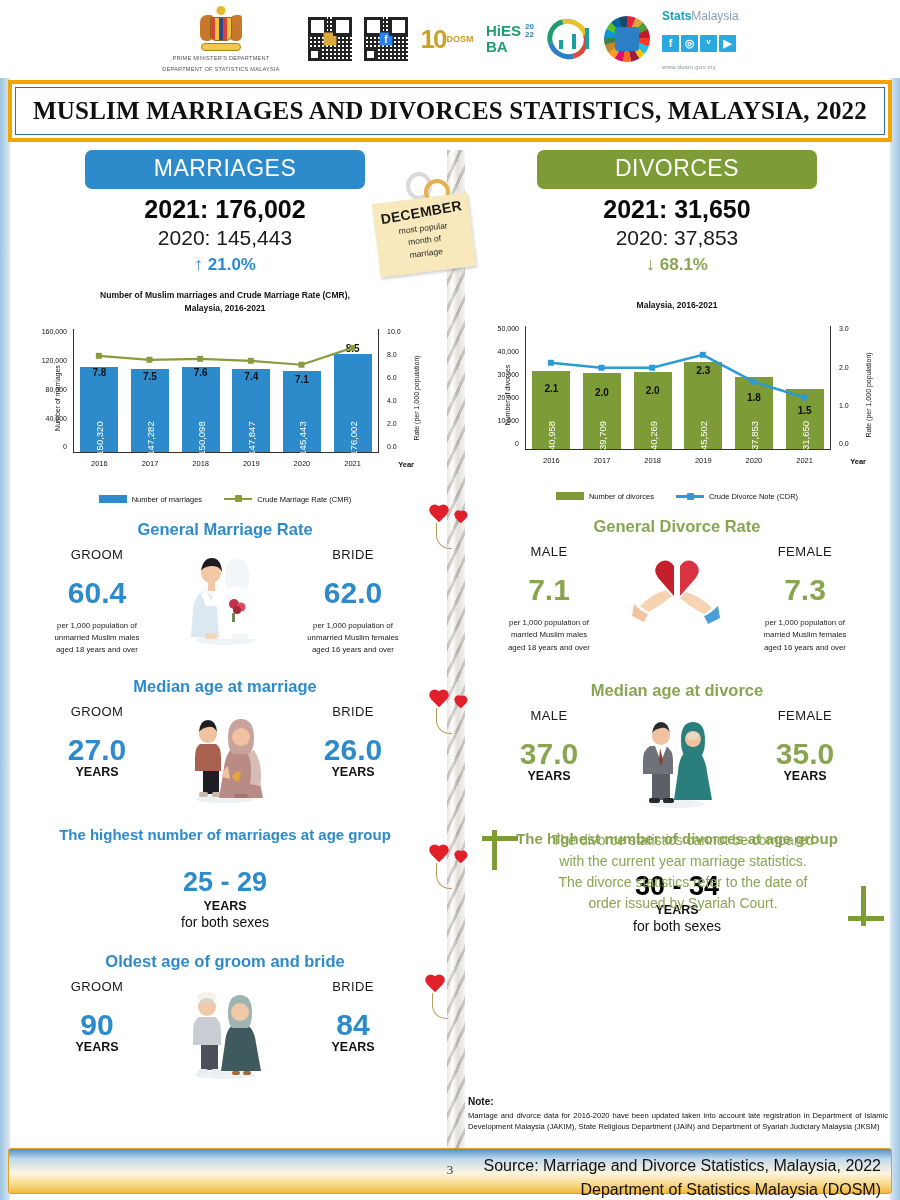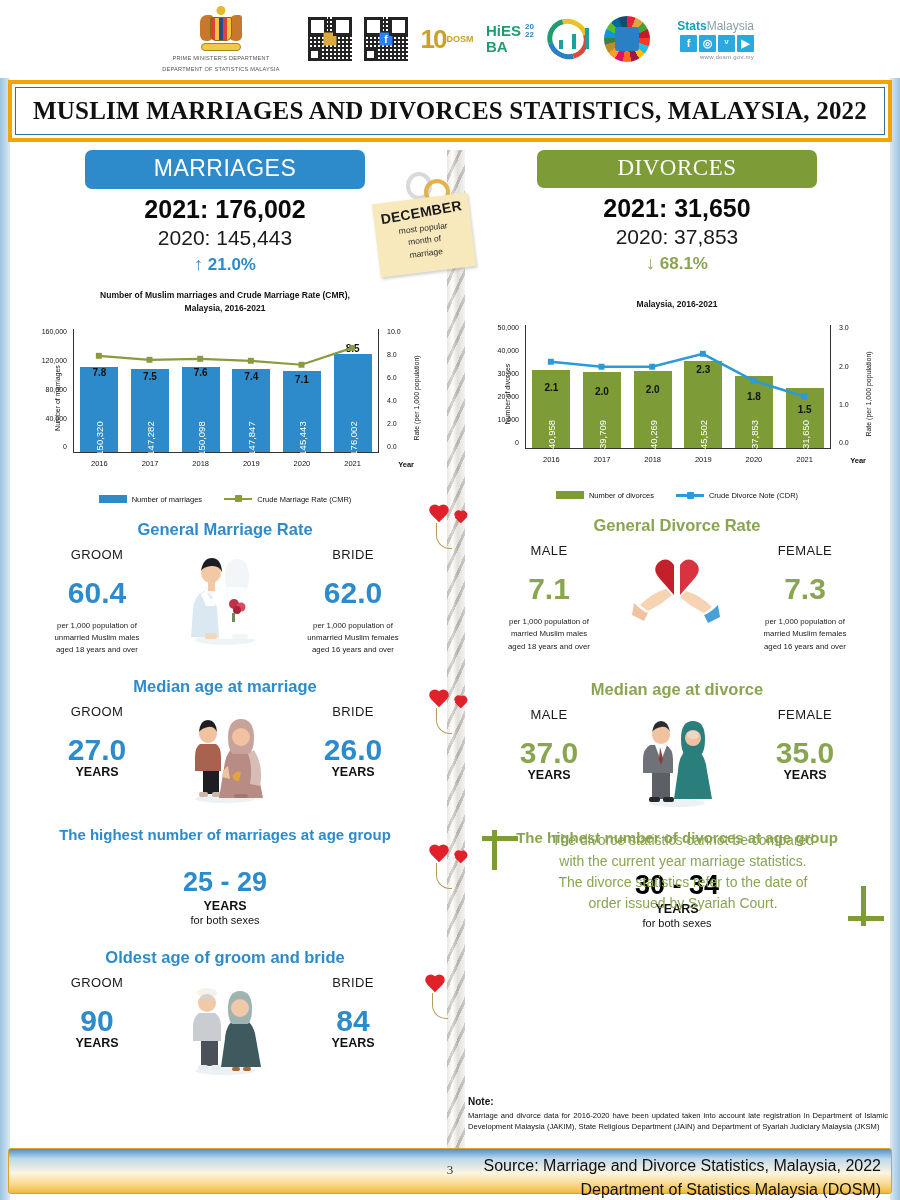--- a/index.html
+++ b/index.html
@@ -53,21 +53,21 @@
   .swoosh { width:48px;height:46px;position:relative; }
   .swoosh .ring{position:absolute;inset:3px;border-radius:50%;
         border:5px solid transparent;
         border-top-color:#e8c229;border-right-color:#d94a3d;border-bottom-color:#2b7fc4;border-left-color:#1f9c72;
         transform:rotate(30deg);}
   .swoosh .bars{position:absolute;left:12px;top:11px;display:flex;align-items:flex-end;gap:2px;height:22px;}
   .swoosh .bars i{display:block;width:4px;background:#17a2a0;}
   .sdg { width:46px;height:46px;border-radius:50%;position:relative;
          background:conic-gradient(#e5243b 0 6%,#dda63a 6% 12%,#4c9f38 12% 18%,#c5192d 18% 24%,#ff3a21 24% 30%,#26bde2 30% 36%,#fcc30b 36% 41%,#a21942 41% 47%,#fd6925 47% 53%,#dd1367 53% 59%,#fd9d24 59% 65%,#bf8b2e 65% 71%,#3f7e44 71% 76%,#0a97d9 76% 82%,#56c02b 82% 88%,#00689d 88% 94%,#19486a 94% 100%); }
   .sdg:after{content:"";position:absolute;inset:11px;background:#2b7fc4;border-radius:3px;}
-  .statsbox { width:92px; display:flex;flex-direction:column;align-items:flex-end;gap:2px;}
+  .statsbox { width:92px; display:flex;flex-direction:column;align-items:flex-start;gap:12px;}
   .statsbox .t1{font-size:12px;color:#12a0bf;font-weight:bold;}
   .statsbox .t1 span{font-weight:normal;color:#8aa0ad;}
   .social { display:flex;gap:2px; }
   .social i { width:17px;height:17px;background:#29a9e0;color:#fff;font-style:normal;
               font-size:11px;font-weight:bold;display:flex;align-items:center;justify-content:center;border-radius:1px;}
   .statsbox .url{font-size:6px;color:#7b8d99;letter-spacing:.3px;}
 
   
   .title-band { position:absolute; left:8px; top:80px; width:884px; height:62px;
                 border:4px solid #f0a500; background:#fff; padding:3px; }
@@ -84,21 +84,21 @@
      background:repeating-linear-gradient(115deg,rgba(120,115,108,.28) 0 3px, rgba(255,255,255,.45) 3px 11px);}
 
   
   .col { position:absolute; top:150px; width:430px; }
   .col.left { left:10px; }
   .col.right { left:462px; }
 
   .pill { width:280px; margin:0 auto; border-radius:7px; text-align:center;
           color:#fff; font-size:23px; padding:5px 0 7px; letter-spacing:.5px; }
   .pill.blue { background:#2e8bcb; }
-  .pill.green { background:#7d9b36;font-family:Liberation Serif, serif; }
+  .pill.green { background:#7d9b36; }
   .big-year { text-align:center; font-size:25px; font-weight:bold; color:#0a0a0a; margin-top:6px; }
   .sub-year { text-align:center; font-size:21px; color:#1a1a1a; margin-top:2px; }
   .delta { text-align:center; font-size:17px; font-weight:bold; margin-top:4px; }
   .delta.blue { color:#2e8bcb; } .delta.green { color:#8aa551; }
   .delta .arw { font-size:18px; }
 
   
   .sticky { position:absolute; left:366px; top:48px; width:96px; height:74px;
             background:#f8e9bc; transform:rotate(-7deg);
             box-shadow:1px 2px 3px rgba(0,0,0,.18); padding-top:6px; }
@@ -156,21 +156,21 @@
   .sidecol .num { font-size:30px; font-weight:bold; margin-top:14px; }
   .sidecol .num.blue{color:#2e8bcb;} .sidecol .num.green{color:#8aa551;}
   .sidecol .yrs { font-size:12.5px; font-weight:bold; color:#111; margin-top:-2px;}
   .sidecol .note { font-size:7.8px; color:#1a1a1a; line-height:1.6; margin-top:10px; }
   .art { width:110px; height:100px; position:relative; }
 
   .centered-stat { text-align:center; margin-top:24px; }
   .centered-stat .num { font-size:27px; font-weight:bold; }
   .centered-stat .num.blue{color:#2e8bcb;} .centered-stat .num.green{color:#000000;}
   .centered-stat .yrs { font-size:12.5px; font-weight:bold; color:#111; margin-top:1px;}
-  .centered-stat .sub { font-size:11px; color:#111; margin-top:1px;}
+  .centered-stat .sub { font-size:14px; color:#111; margin-top:1px;}
 
   
   .heart { position:absolute; width:22px; height:20px; }
   .heart:before,.heart:after{content:"";position:absolute;top:0;width:11px;height:17px;
      background:#e1202a;border-radius:11px 11px 0 0;}
   .heart:before{left:11px;transform:rotate(-45deg);transform-origin:0 100%;}
   .heart:after{left:0;transform:rotate(45deg);transform-origin:100% 100%;}
   .heart.small{width:15px;height:14px;}
   .heart.small:before,.heart.small:after{width:7.5px;height:11.5px;border-radius:8px 8px 0 0;}
   .heart.small:before{left:7.5px;} 

